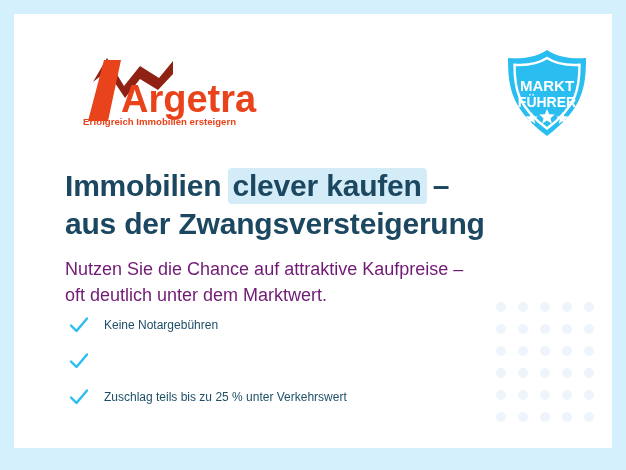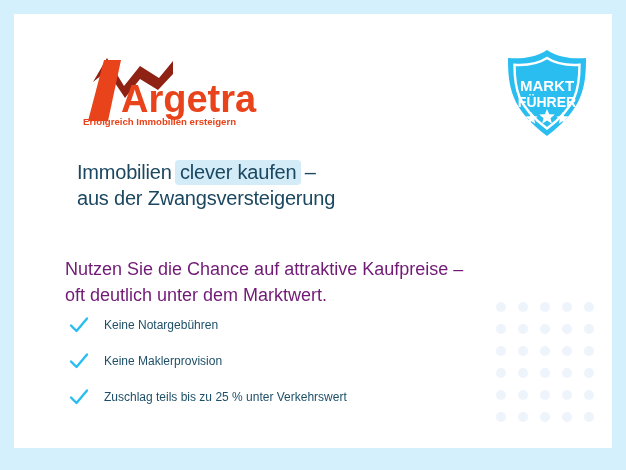--- a/index.html
+++ b/index.html
@@ -65,25 +65,25 @@
     top: 33px;
     width: 92px;
     height: 92px;
     text-align: right;
   }
   .badge svg { display: block; }
 
   
   .headline {
     position: absolute;
-    left: 63px;
+    left: 51px;
     top: 133px;
     width: 500px;
-    font-size: 20px;
-    font-weight: normal;
+    font-size: 30px;
+    font-weight: bold;
     line-height: 1.28;
     color: #1b4760;
     letter-spacing: -0.2px;
   }
   .headline .hl {
     background: #d3ecf8;
     border-radius: 4px;
     padding: 1px 5px 2px 5px;
     margin: 0 -2px;
     box-decoration-break: clone;
@@ -216,21 +216,20 @@
             </svg>
         </span>
         <span class="check-label">Keine Notargebühren</span>
       </li>
       <li class="check-item">
         <span class="check-icon">
           <svg width="22" height="22" viewBox="0 0 22 22">
               <path d="M3 11.5 L8.5 17 L19 4.5" fill="none" stroke="#29bdf0" stroke-width="2.4" stroke-linecap="round" stroke-linejoin="round"></path>
             </svg>
         </span>
-        <span class="check-label">Keine Maklerprovision</span>
       </li>
       <li class="check-item">
         <span class="check-icon">
           <svg width="22" height="22" viewBox="0 0 22 22">
               <path d="M3 11.5 L8.5 17 L19 4.5" fill="none" stroke="#29bdf0" stroke-width="2.4" stroke-linecap="round" stroke-linejoin="round"></path>
             </svg>
         </span>
         <span class="check-label">Zuschlag teils bis zu 25 % unter Verkehrswert</span>
       </li>
     </ul>

